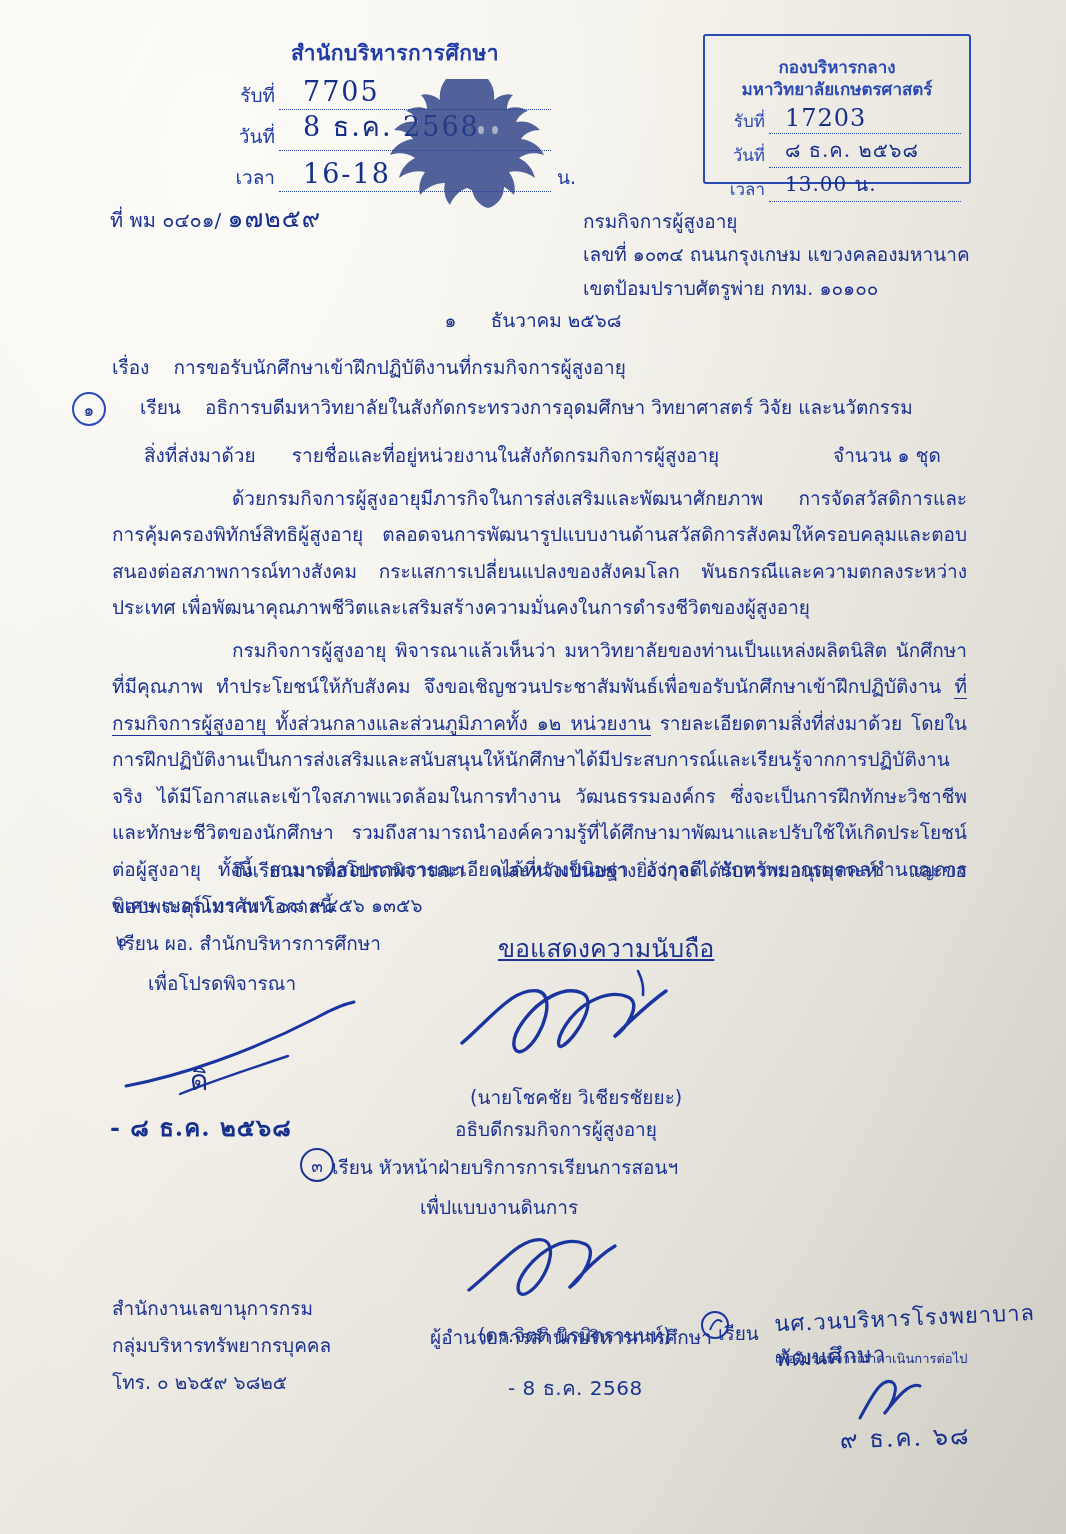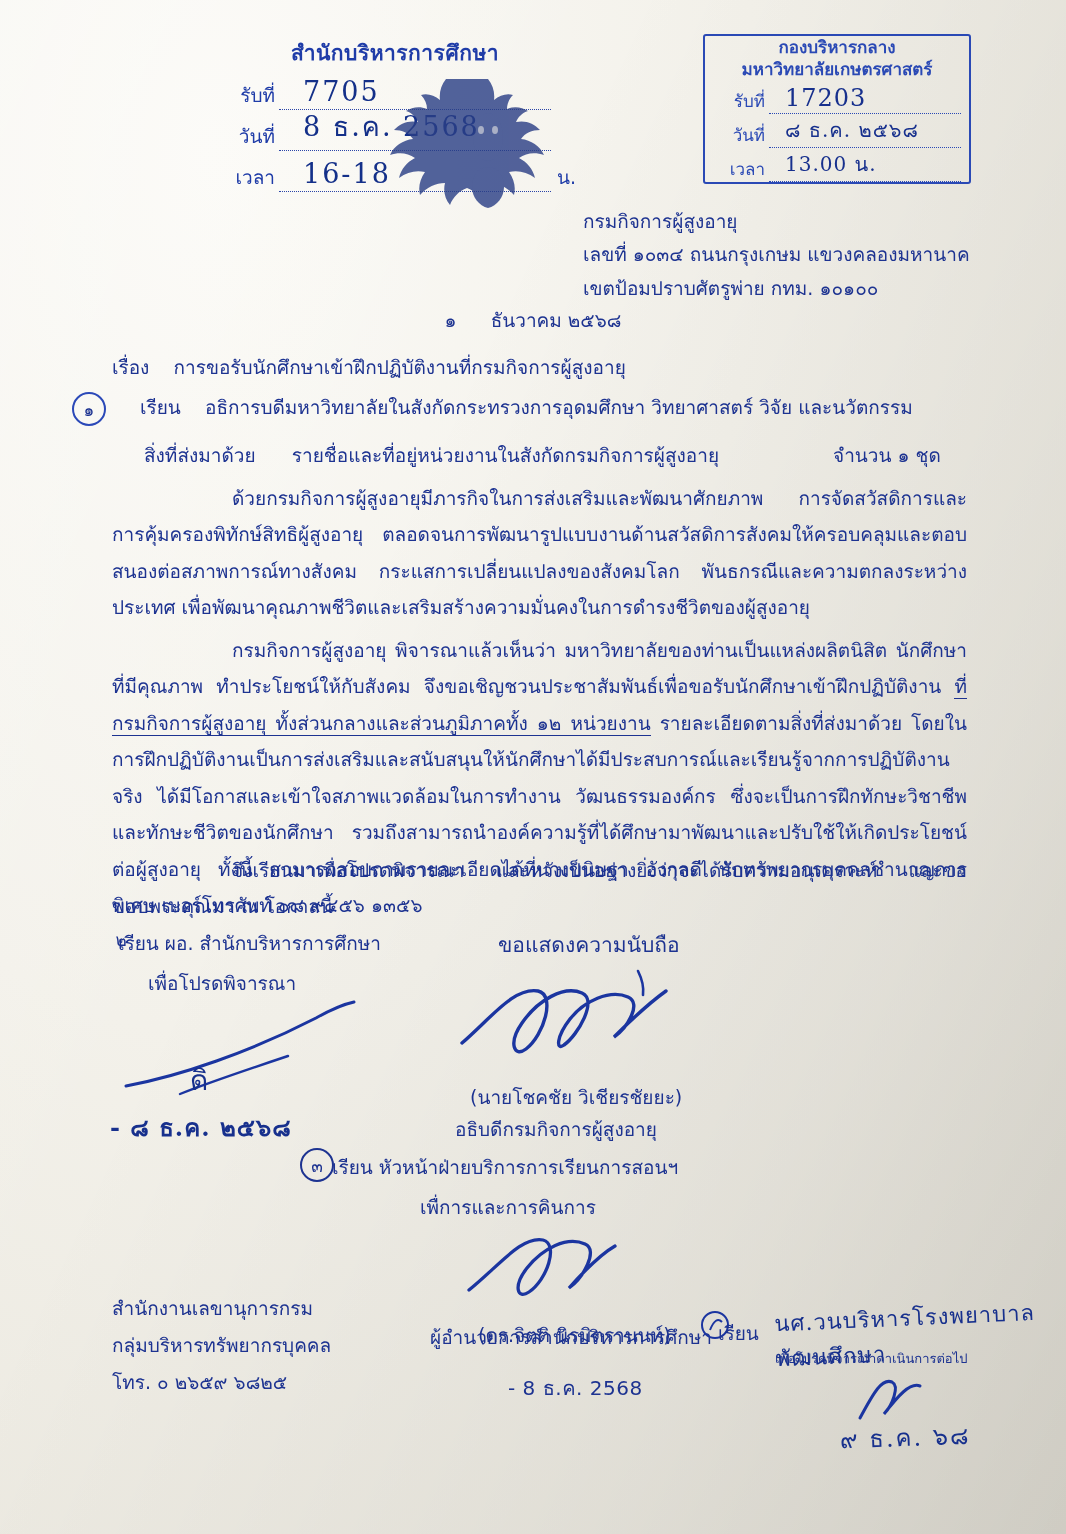--- a/index.html
+++ b/index.html
@@ -37,21 +37,21 @@
   }
   .stamp-row .val{
     position:absolute;left:24px;bottom:2px;font-size:27px;
     font-family:"DejaVu Serif", serif;letter-spacing:2px;color:#143089;
   }
   .stamp-row .suffix{width:28px;text-align:left;padding-left:6px;font-size:19px;}
 
   .stamp-box{
     position:absolute;right:95px;top:34px;width:268px;height:150px;
     border:2.5px solid #2a49b5;border-radius:3px;color:#2a49b5;
-    padding:0 8px;box-sizing:border-box;
+    padding:20px 8px;box-sizing:border-box;
   }
   .stamp-box .l1,.stamp-box .l2{text-align:center;font-size:17px;font-weight:bold;line-height:1.3;}
   .stamp-box .sb-row{display:flex;align-items:flex-end;margin-top:7px;font-size:17px;}
   .stamp-box .sb-row .lbl{width:52px;text-align:right;padding-right:4px;}
   .stamp-box .sb-row .line{flex:1;border-bottom:1.4px dotted #2a49b5;height:20px;position:relative;}
   .stamp-box .sb-row .val{
     position:absolute;left:16px;bottom:1px;font-size:24px;
     font-family:"DejaVu Serif", serif;letter-spacing:1px;
   }
   .stamp-box .sb-row .val.small{font-size:20px;}
@@ -90,21 +90,21 @@
   }
   #p1{top:480px;}
   #p2{top:632px;}
   #p3{top:852px;}
 
   .indent{display:inline-block;width:120px;}
 
   .u{border-bottom:1.3px solid #1d3391;padding-bottom:1px;}
 
   
-  .sig-head{position:absolute;left:498px;top:928px;font-size:21px;}
+  .sig-head{position:absolute;left:498px;top:928px;font-size:25px;text-decoration:underline;}
   .sig-name{position:absolute;left:470px;top:1082px;font-size:19px;}
   .sig-pos{position:absolute;left:455px;top:1114px;font-size:19px;}
 
   .note1-a{position:absolute;left:118px;top:928px;font-size:19px;text-align:right;}
   .note1-b{position:absolute;left:148px;top:968px;font-size:19px;}
   .note1-date{position:absolute;left:110px;top:1108px;font-size:24px;letter-spacing:1px;font-weight:bold;}
 
   .note2-a{position:absolute;left:332px;top:1152px;font-size:19px;}
   .note2-b{position:absolute;left:420px;top:1192px;font-size:19px;}
 
@@ -192,20 +192,24 @@
         <ellipse cx="85" cy="62" rx="15" ry="24"></ellipse>
         <path d="M85 92 c9 0 16 8 16 20 c0 10-7 19-16 21 c-9-2-16-11-16-21 c0-12 7-20 16-20z"></path>
       </g>
       <g fill="#f3f1ea" opacity="0.55">
         <ellipse cx="78" cy="55" rx="3" ry="4"></ellipse>
         <ellipse cx="92" cy="55" rx="3" ry="4"></ellipse>
       </g>
     </svg>
   </div>
 
+  <div class="docnum">
+    <span>ที่ พม ๐๔๐๑/</span>
+    <span class="hand handwrite">๑๗๒๕๙</span>
+  </div>
 
   <div class="addr">
     <div>กรมกิจการผู้สูงอายุ</div>
     <div>เลขที่ ๑๐๓๔ ถนนกรุงเกษม แขวงคลองมหานาค</div>
     <div>เขตป้อมปราบศัตรูพ่าย กทม. ๑๐๑๐๐</div>
   </div>
 
   <div class="date-line">
     <span class="d">๑</span>
     <span>ธันวาคม ๒๕๖๘</span>
@@ -262,21 +266,21 @@
   <svg style="position:absolute;left:120px;top:990px;" width="260" height="110">
     <path d="M6 96 C60 86 130 62 196 28 C214 18 224 14 234 12" fill="none" stroke="#1b35a0" stroke-width="3" stroke-linecap="round"></path>
     <path d="M60 104 C90 92 132 78 168 66" fill="none" stroke="#1b35a0" stroke-width="2.4" stroke-linecap="round"></path>
   </svg>
 
   <div class="note1-date handwrite">- ๘ ธ.ค. ๒๕๖๘</div>
   <div style="position:absolute;left:190px;top:1058px;font-size:28px;" class="handwrite">ดิ</div>
 
   <div class="circ" id="circ3">๓</div>
   <div class="note2-a">เรียน  หัวหน้าฝ่ายบริการการเรียนการสอนฯ</div>
-  <div class="note2-b">เพื่การและการคินการ</div>
+  <div class="note2-b">เพื่ปแบบงานดินการ</div>
 
   <svg style="position:absolute;left:455px;top:1218px;" width="210" height="90">
     <path d="M14 72 C44 48 66 18 88 22 C104 26 92 62 74 74 C62 82 58 68 72 50 C88 30 112 18 130 26 C144 32 128 60 114 70 C130 52 146 36 160 28" fill="none" stroke="#1b35a0" stroke-width="3.3" stroke-linecap="round"></path>
   </svg>
 
   <div class="sig2-name">(ดร.จิตติ นิรมิตรานนท์)</div>
   <div class="sig2-pos">ผู้อำนวยการสำนักบริหารการศึกษา</div>
   <div class="sig2-date">- 8 ธ.ค. 2568</div>
 
   <div class="footer">

